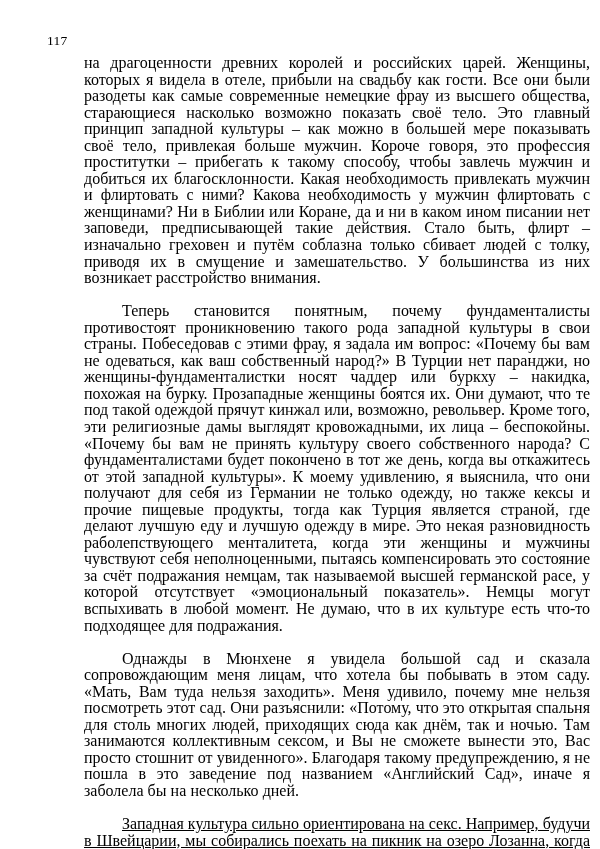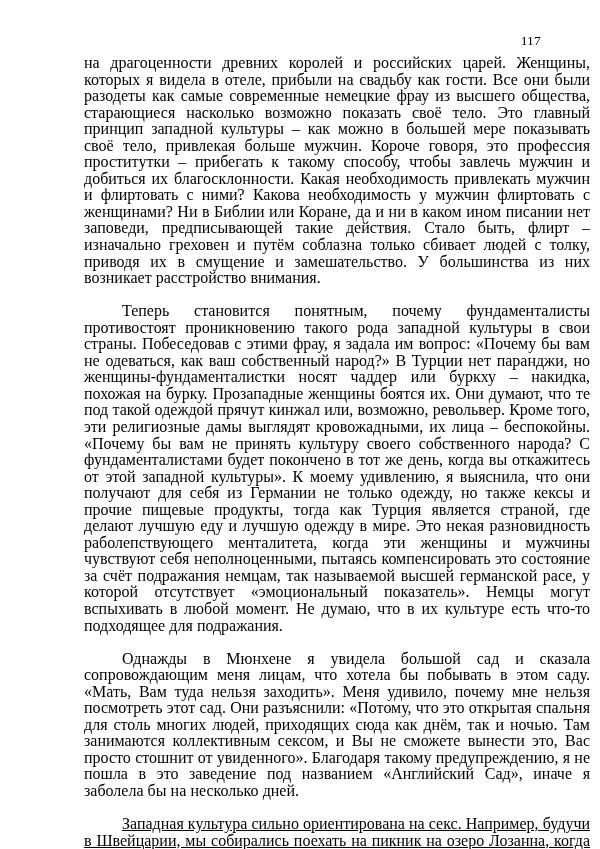--- a/index.html
+++ b/index.html
@@ -26,21 +26,20 @@
     height: 849px;
     background: #ffffff;
   }
 
   
   .page-number {
     position: absolute;
     left: 47px;
     top: 33px;
     width: 506px;
-    text-align: right;
     font-size: 13.5px;
     line-height: 16.5px;
     letter-spacing: 0.2px;
     padding-right: 12px;
     box-sizing: border-box;
   }
 
   
   .text-column {
     position: absolute;

